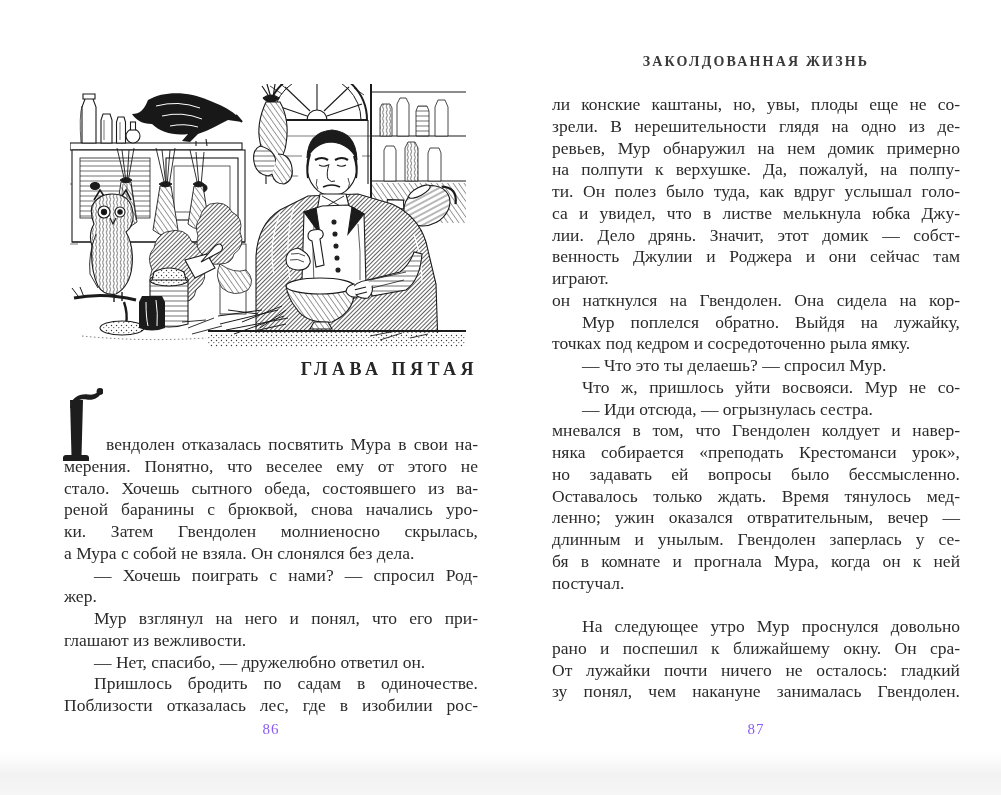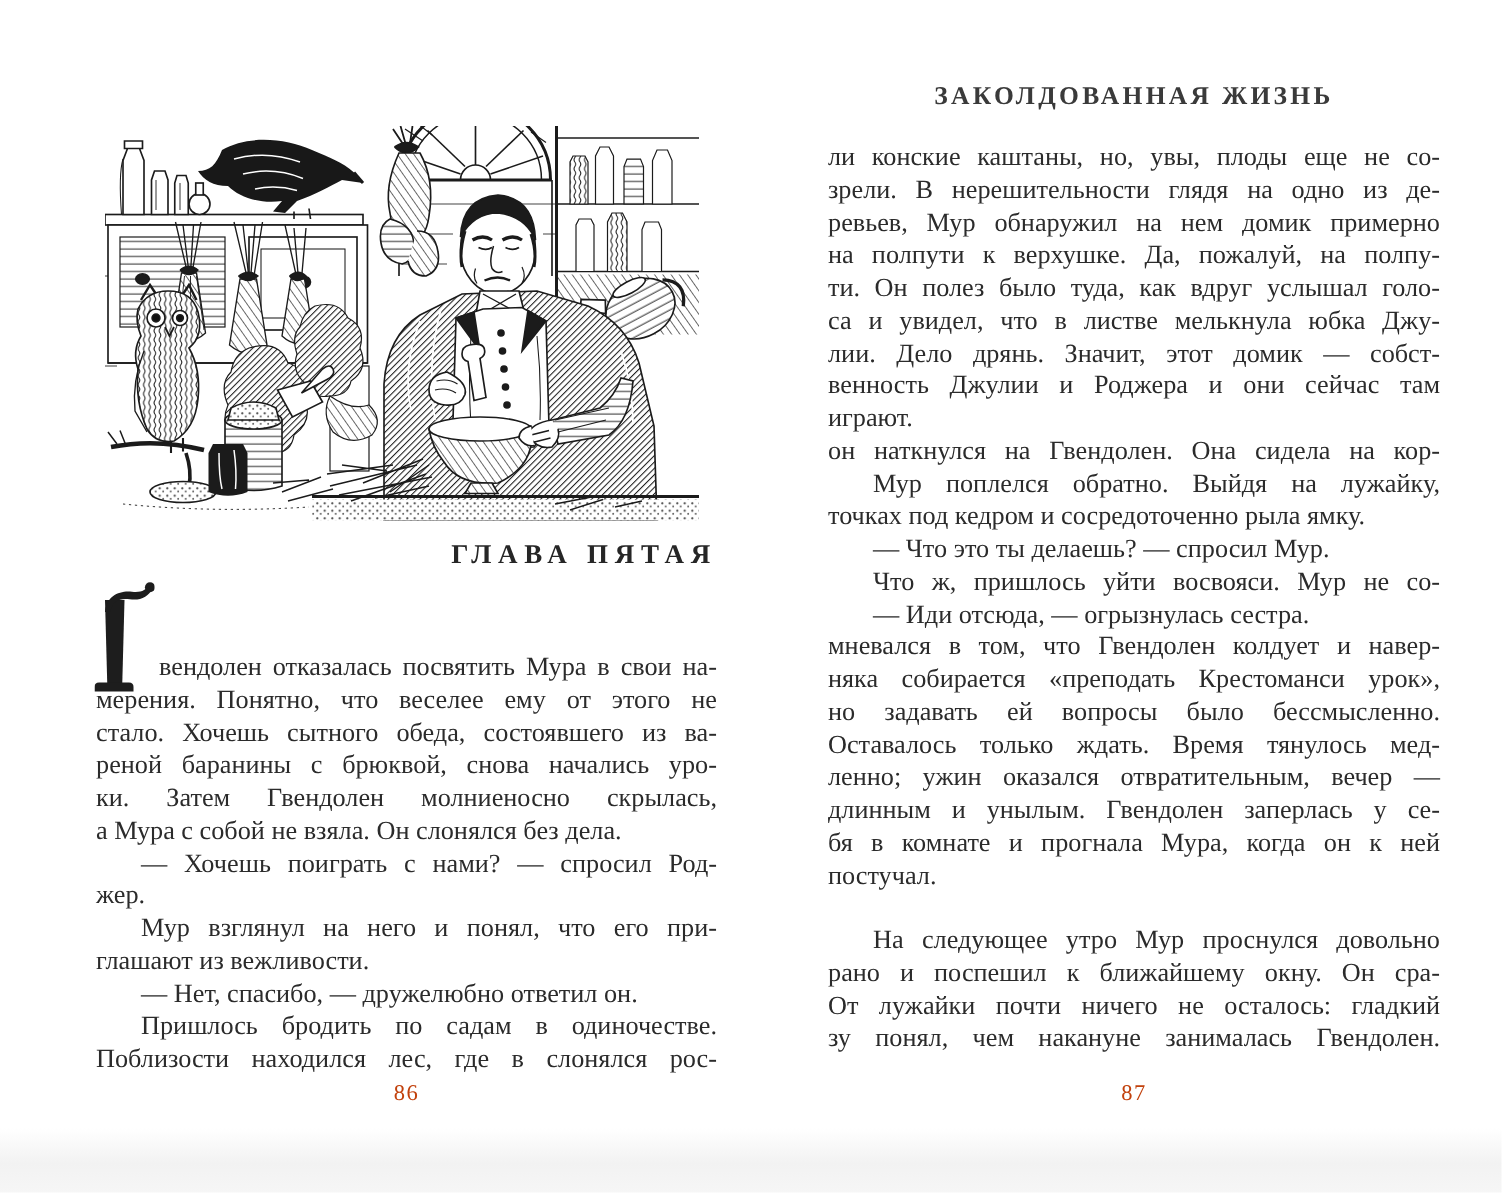--- a/index.html
+++ b/index.html
@@ -5,38 +5,38 @@
   html,body{margin:0;padding:0;}
   body{
     width:1001px;height:795px;position:relative;overflow:hidden;
     background:#ffffff;
     font-family:"Liberation Serif","DejaVu Serif",serif;
     color:#2b2b2b;
   }
   .page-col{position:absolute;}
   #running-header{
     left:552px;top:54px;width:408px;text-align:center;
-    font-size:17px;font-weight:bold;letter-spacing:2.2px;color:#3a3a3a;
+    font-size:14px;font-weight:bold;letter-spacing:2.2px;color:#3a3a3a;
   }
   #chapter-title{
     left:64px;top:359px;width:414px;text-align:right;
     font-size:18px;font-weight:bold;letter-spacing:4.5px;color:#262626;
   }
   #left-body{left:64px;top:434px;width:414px;}
   #right-body{left:552px;top:94px;width:408px;}
   .line{
     font-size:17.5px;line-height:21.75px;white-space:nowrap;
     text-align:justify;text-align-last:justify;color:#2b2b2b;
   }
   .line.e{text-align-last:left;}
   .line.i{text-indent:30px;}
   .line.d{padding-left:42px;}
   .line.g{margin-top:21.75px;}
   .pagenum{
-    top:721px;text-align:center;font-size:15px;color:#c2410c;letter-spacing:1px;
+    top:721px;text-align:center;font-size:15px;color:#8b5cf6;letter-spacing:1px;
   }
   #pagenum-left{left:64px;width:414px;}
   #pagenum-right{left:552px;width:408px;}
   #dropcap{position:absolute;left:63px;top:388px;width:40px;height:76px;}
   #illustration{position:absolute;left:70px;top:84px;width:396px;height:263px;}
   #footer-shade{
     position:absolute;left:0;top:752px;width:1001px;height:43px;
     background:linear-gradient(#ffffff,#f2f2f2 55%,#f6f6f6);
   }
   svg{display:block;}
@@ -279,21 +279,21 @@
     <div class="line ">стало. Хочешь сытного обеда, состоявшего из ва-</div>
     <div class="line ">реной баранины с брюквой, снова начались уро-</div>
     <div class="line ">ки. Затем Гвендолен молниеносно скрылась,</div>
     <div class="line e">а Мура с собой не взяла. Он слонялся без дела.</div>
     <div class="line i">— Хочешь поиграть с нами? — спросил Род-</div>
     <div class="line e">жер.</div>
     <div class="line i">Мур взглянул на него и понял, что его при-</div>
     <div class="line e">глашают из вежливости.</div>
     <div class="line i e">— Нет, спасибо, — дружелюбно ответил он.</div>
     <div class="line i">Пришлось бродить по садам в одиночестве.</div>
-    <div class="line ">Поблизости находился лес, где в слонялся рос-</div>
+    <div class="line ">Поблизости отказалась лес, где в изобилии рос-</div>
   </div>
 
 <div class="page-col" id="right-body">
     <div class="line ">ли конские каштаны, но, увы, плоды еще не со-</div>
     <div class="line ">зрели. В нерешительности глядя на одно из де-</div>
     <div class="line ">ревьев, Мур обнаружил на нем домик примерно</div>
     <div class="line ">на полпути к верхушке. Да, пожалуй, на полпу-</div>
     <div class="line ">ти. Он полез было туда, как вдруг услышал голо-</div>
     <div class="line ">са и увидел, что в листве мелькнула юбка Джу-</div>
     <div class="line ">лии. Дело дрянь. Значит, этот домик — собст-</div>

